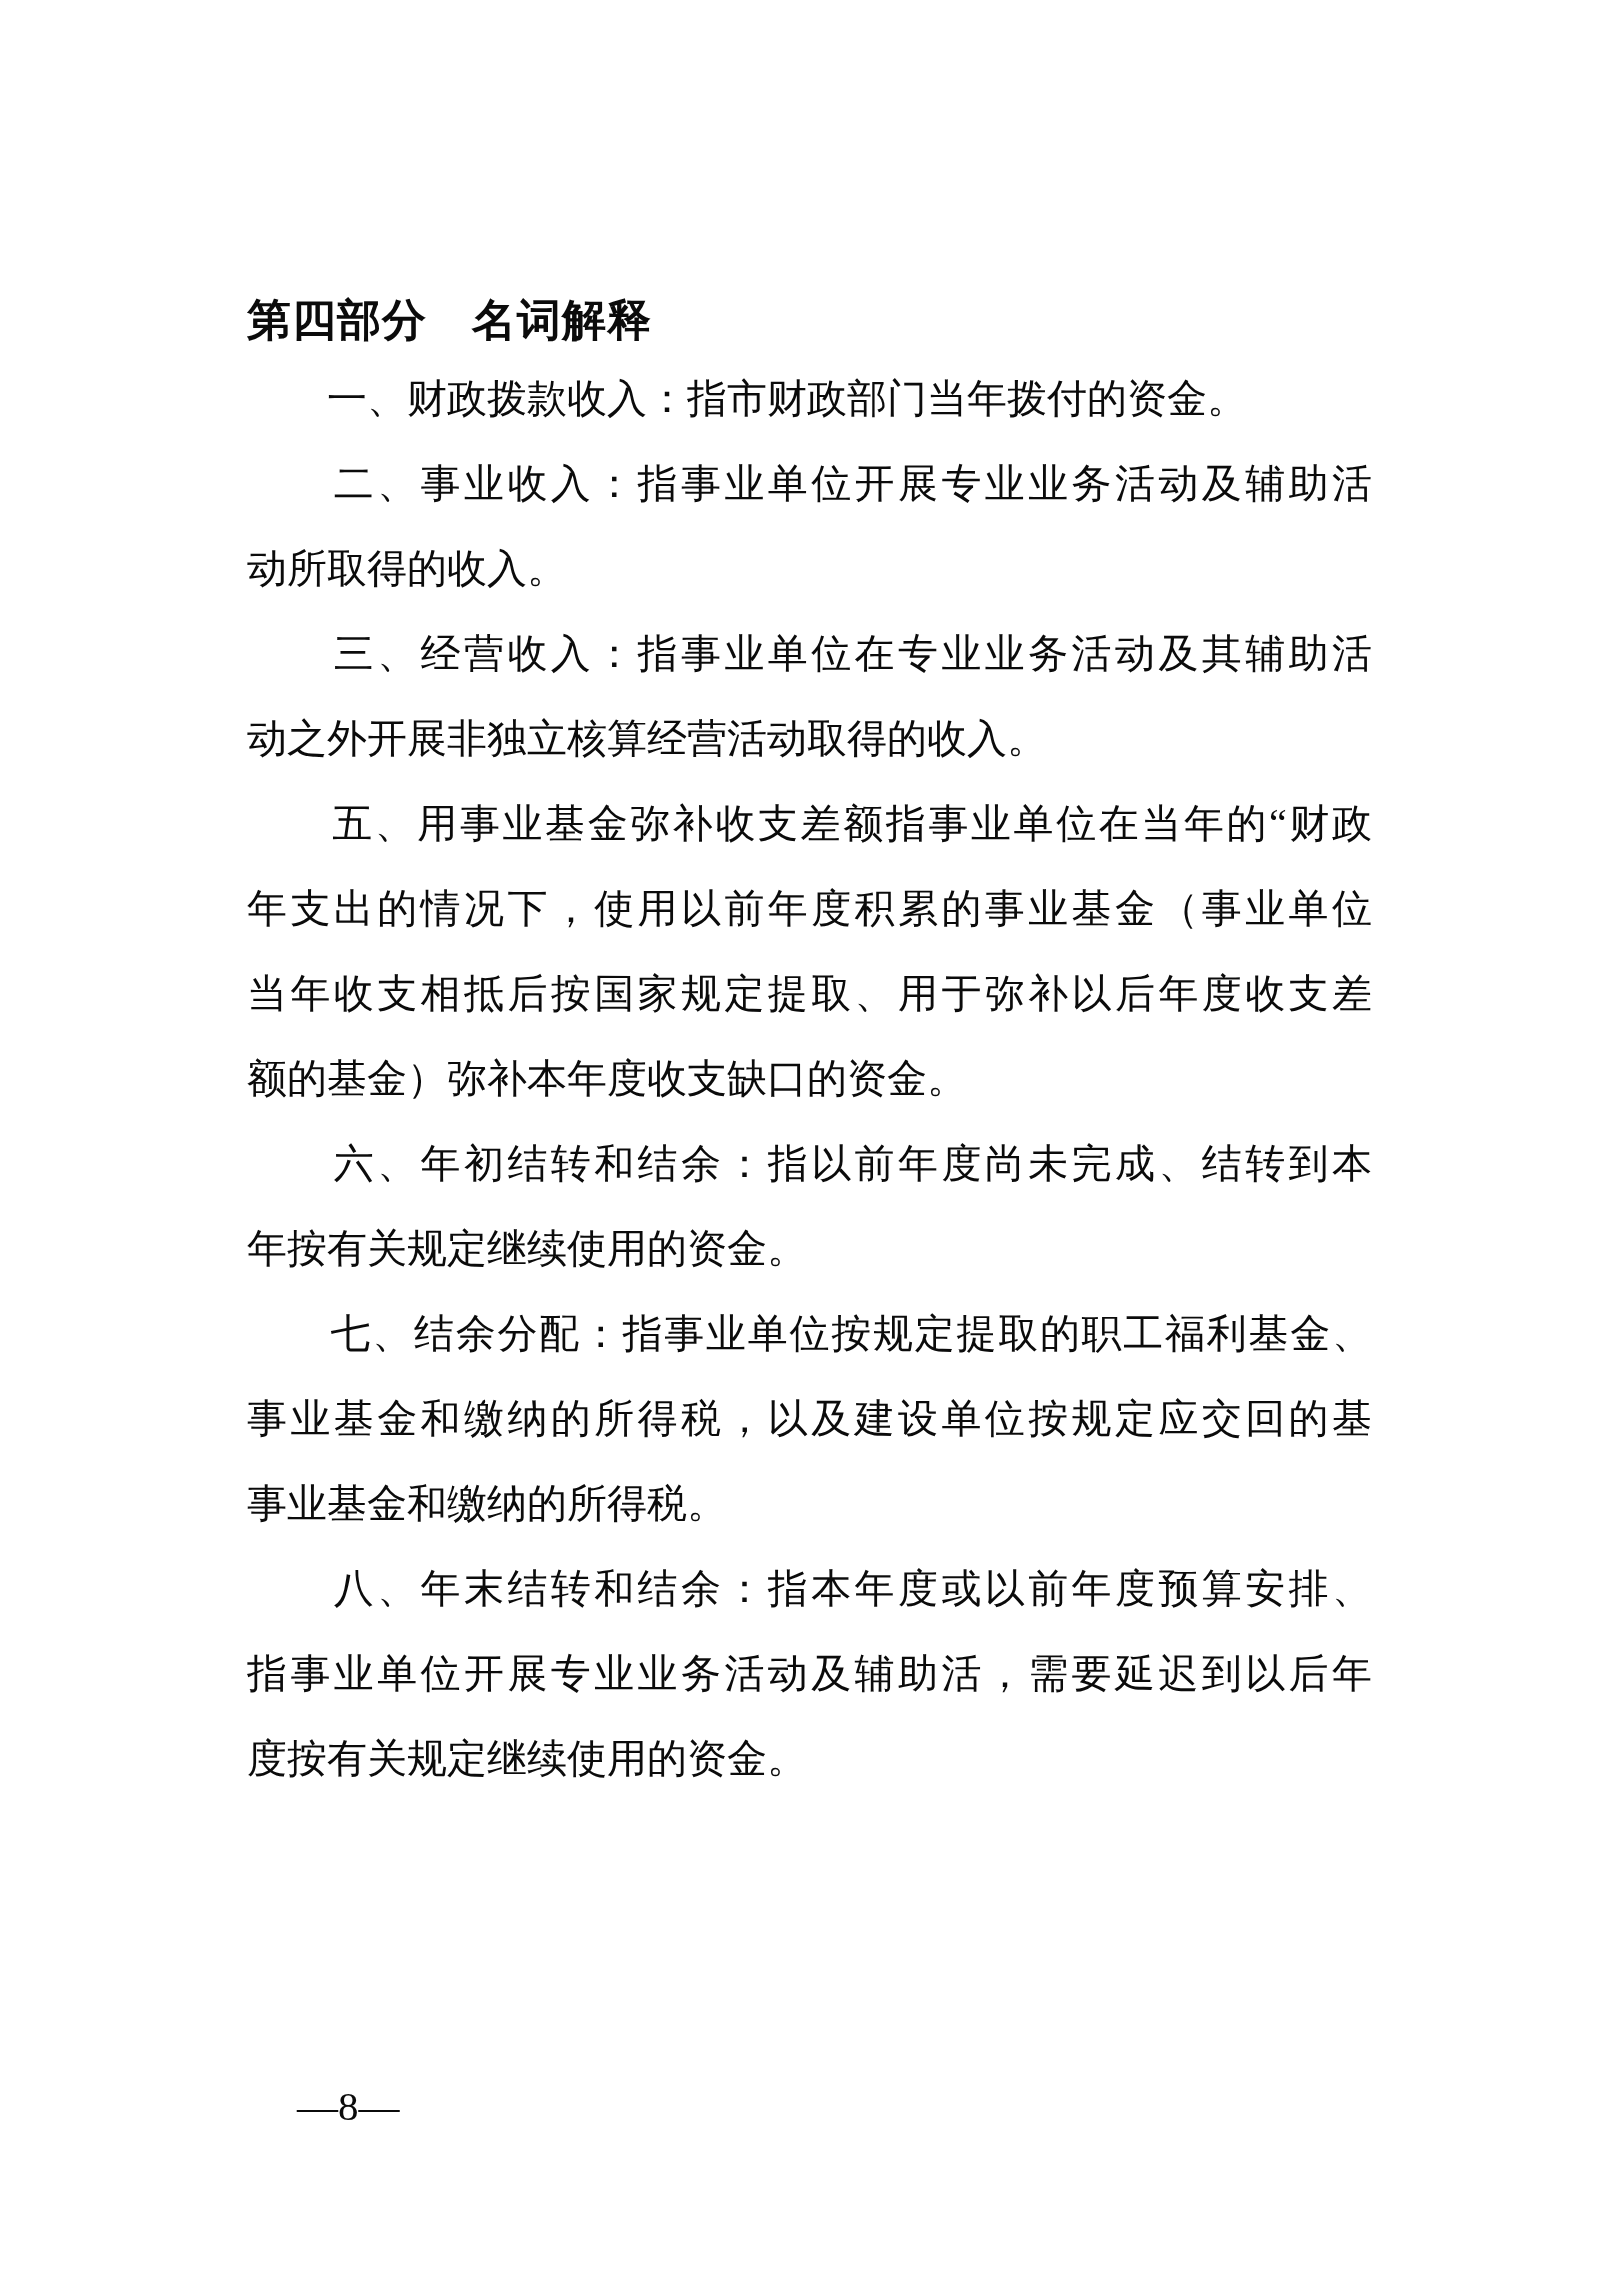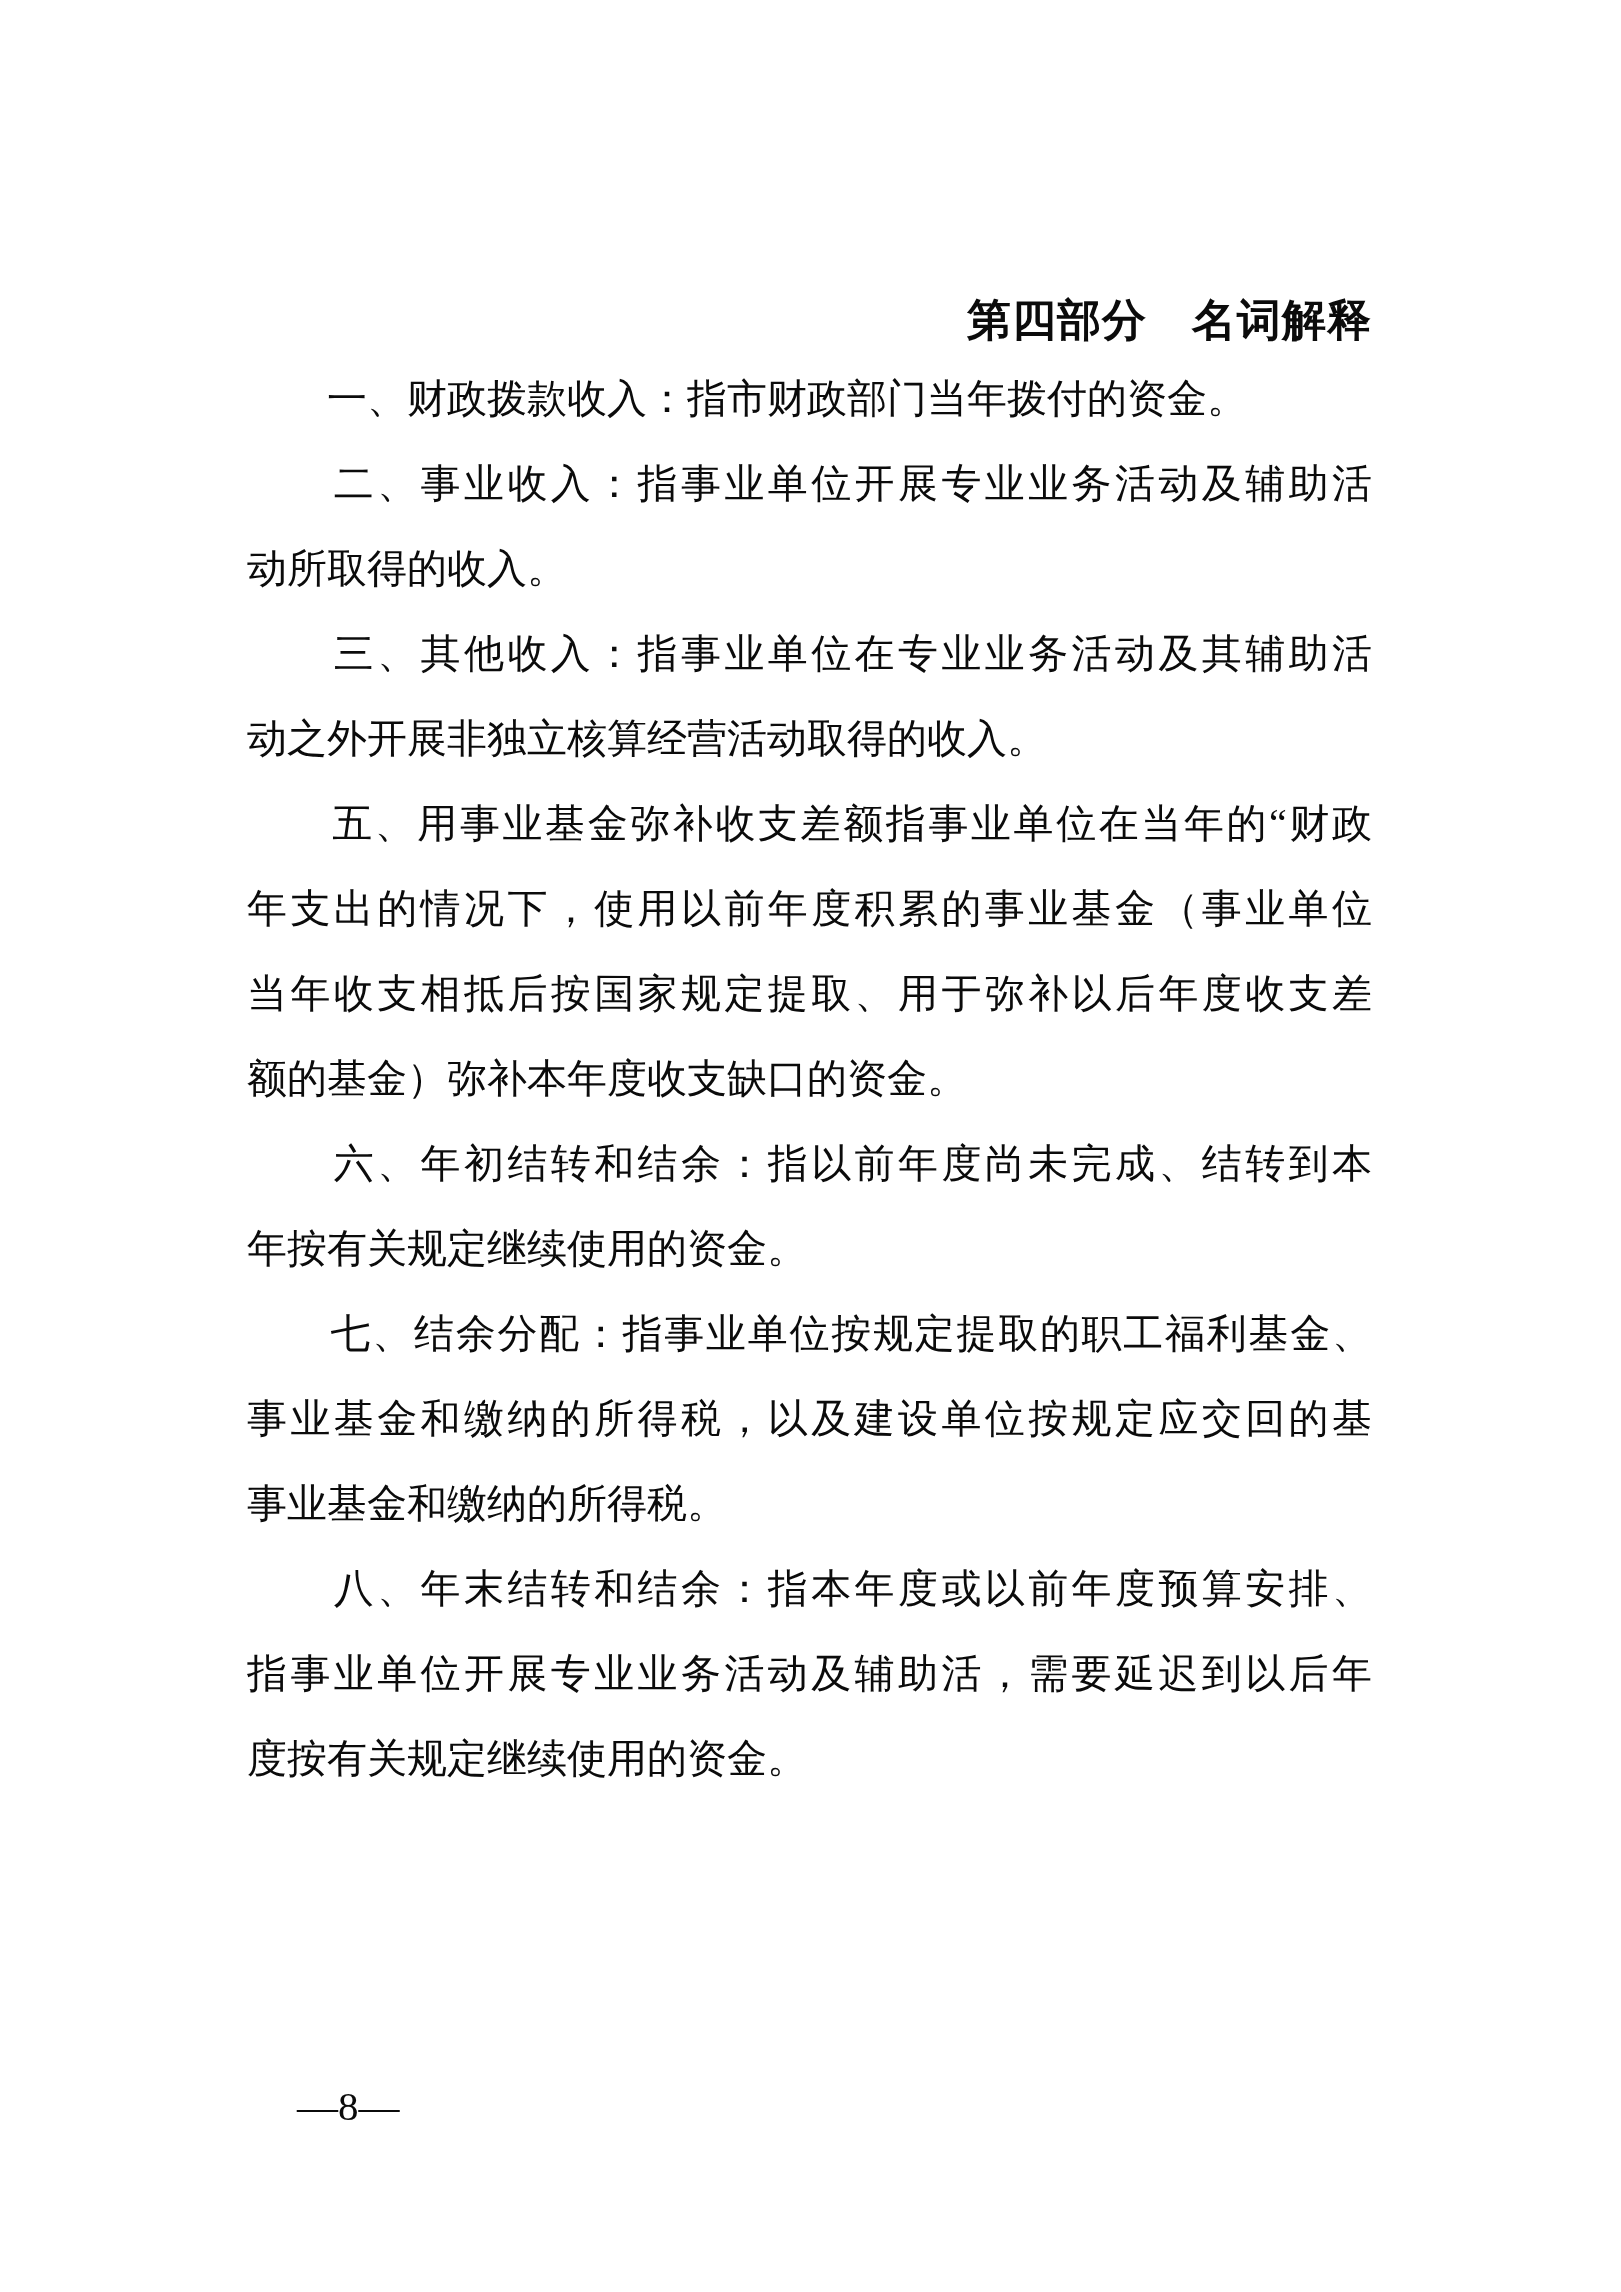--- a/index.html
+++ b/index.html
@@ -13,21 +13,21 @@
     height: 2293px;
     background: #ffffff;
     color: #0b0b0b;
     overflow: hidden;
   }
   .doc-title {
     position: absolute;
     left: 247px;
     top: 289px;
     width: 1125px;
-    text-align: right;
+    text-align: left;
     font-family: "Liberation Sans", "DejaVu Sans", sans-serif;
     font-weight: 700;
     font-size: 44px;
     line-height: 61px;
     letter-spacing: 1px;
     white-space: pre;
   }
   .body-text {
     position: absolute;
     left: 247px;
@@ -62,21 +62,21 @@
 <body>
 
 <div class="page">
 
   <div class="doc-title">第四部分　名词解释</div>
 
   <div class="body-text">
     <div class="line end">　　一、财政拨款收入：指市财政部门当年拨付的资金。</div>
     <div class="line">　　二、事业收入：指事业单位开展专业业务活动及辅助活</div>
     <div class="line end">动所取得的收入。</div>
-    <div class="line">　　三、其他收入：指事业单位在专业业务活动及其辅助活</div>
+    <div class="line">　　三、经营收入：指事业单位在专业业务活动及其辅助活</div>
     <div class="line end">动之外开展非独立核算经营活动取得的收入。</div>
     <div class="line">　　五、用事业基金弥补收支差额指事业单位在当年的“财政</div>
     <div class="line">年支出的情况下，使用以前年度积累的事业基金（事业单位</div>
     <div class="line">当年收支相抵后按国家规定提取、用于弥补以后年度收支差</div>
     <div class="line end">额的基金）弥补本年度收支缺口的资金。</div>
     <div class="line">　　六、年初结转和结余：指以前年度尚未完成、结转到本</div>
     <div class="line end">年按有关规定继续使用的资金。</div>
     <div class="line">　　七、结余分配：指事业单位按规定提取的职工福利基金、</div>
     <div class="line">事业基金和缴纳的所得税，以及建设单位按规定应交回的基</div>
     <div class="line end">事业基金和缴纳的所得税。</div>

